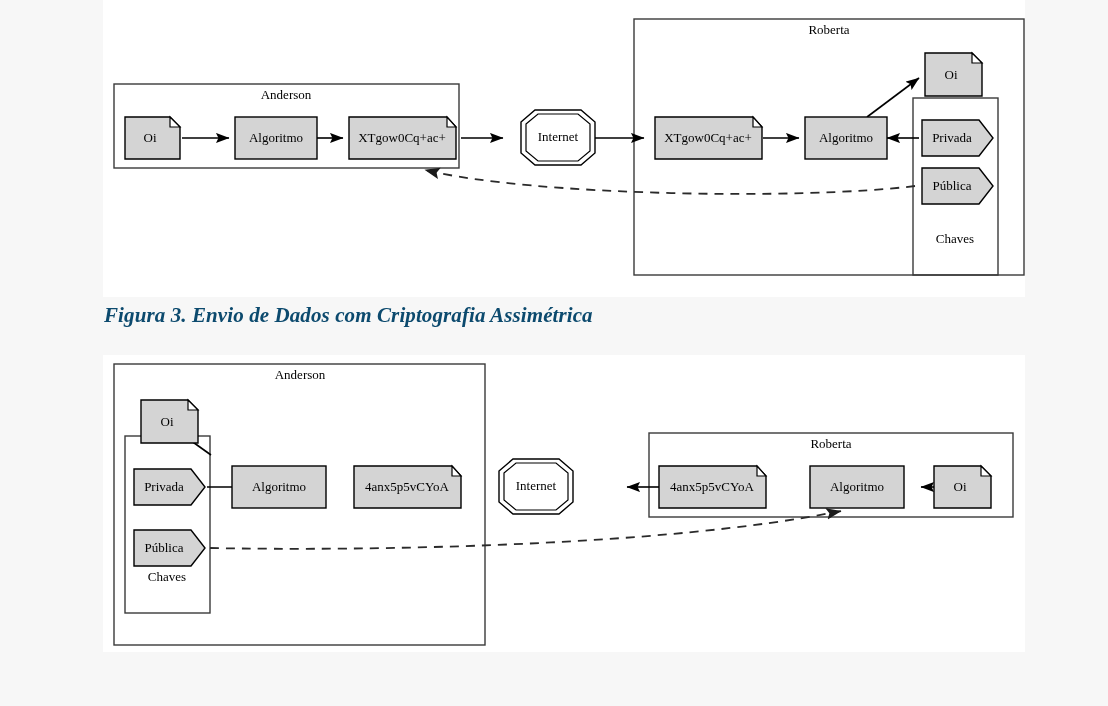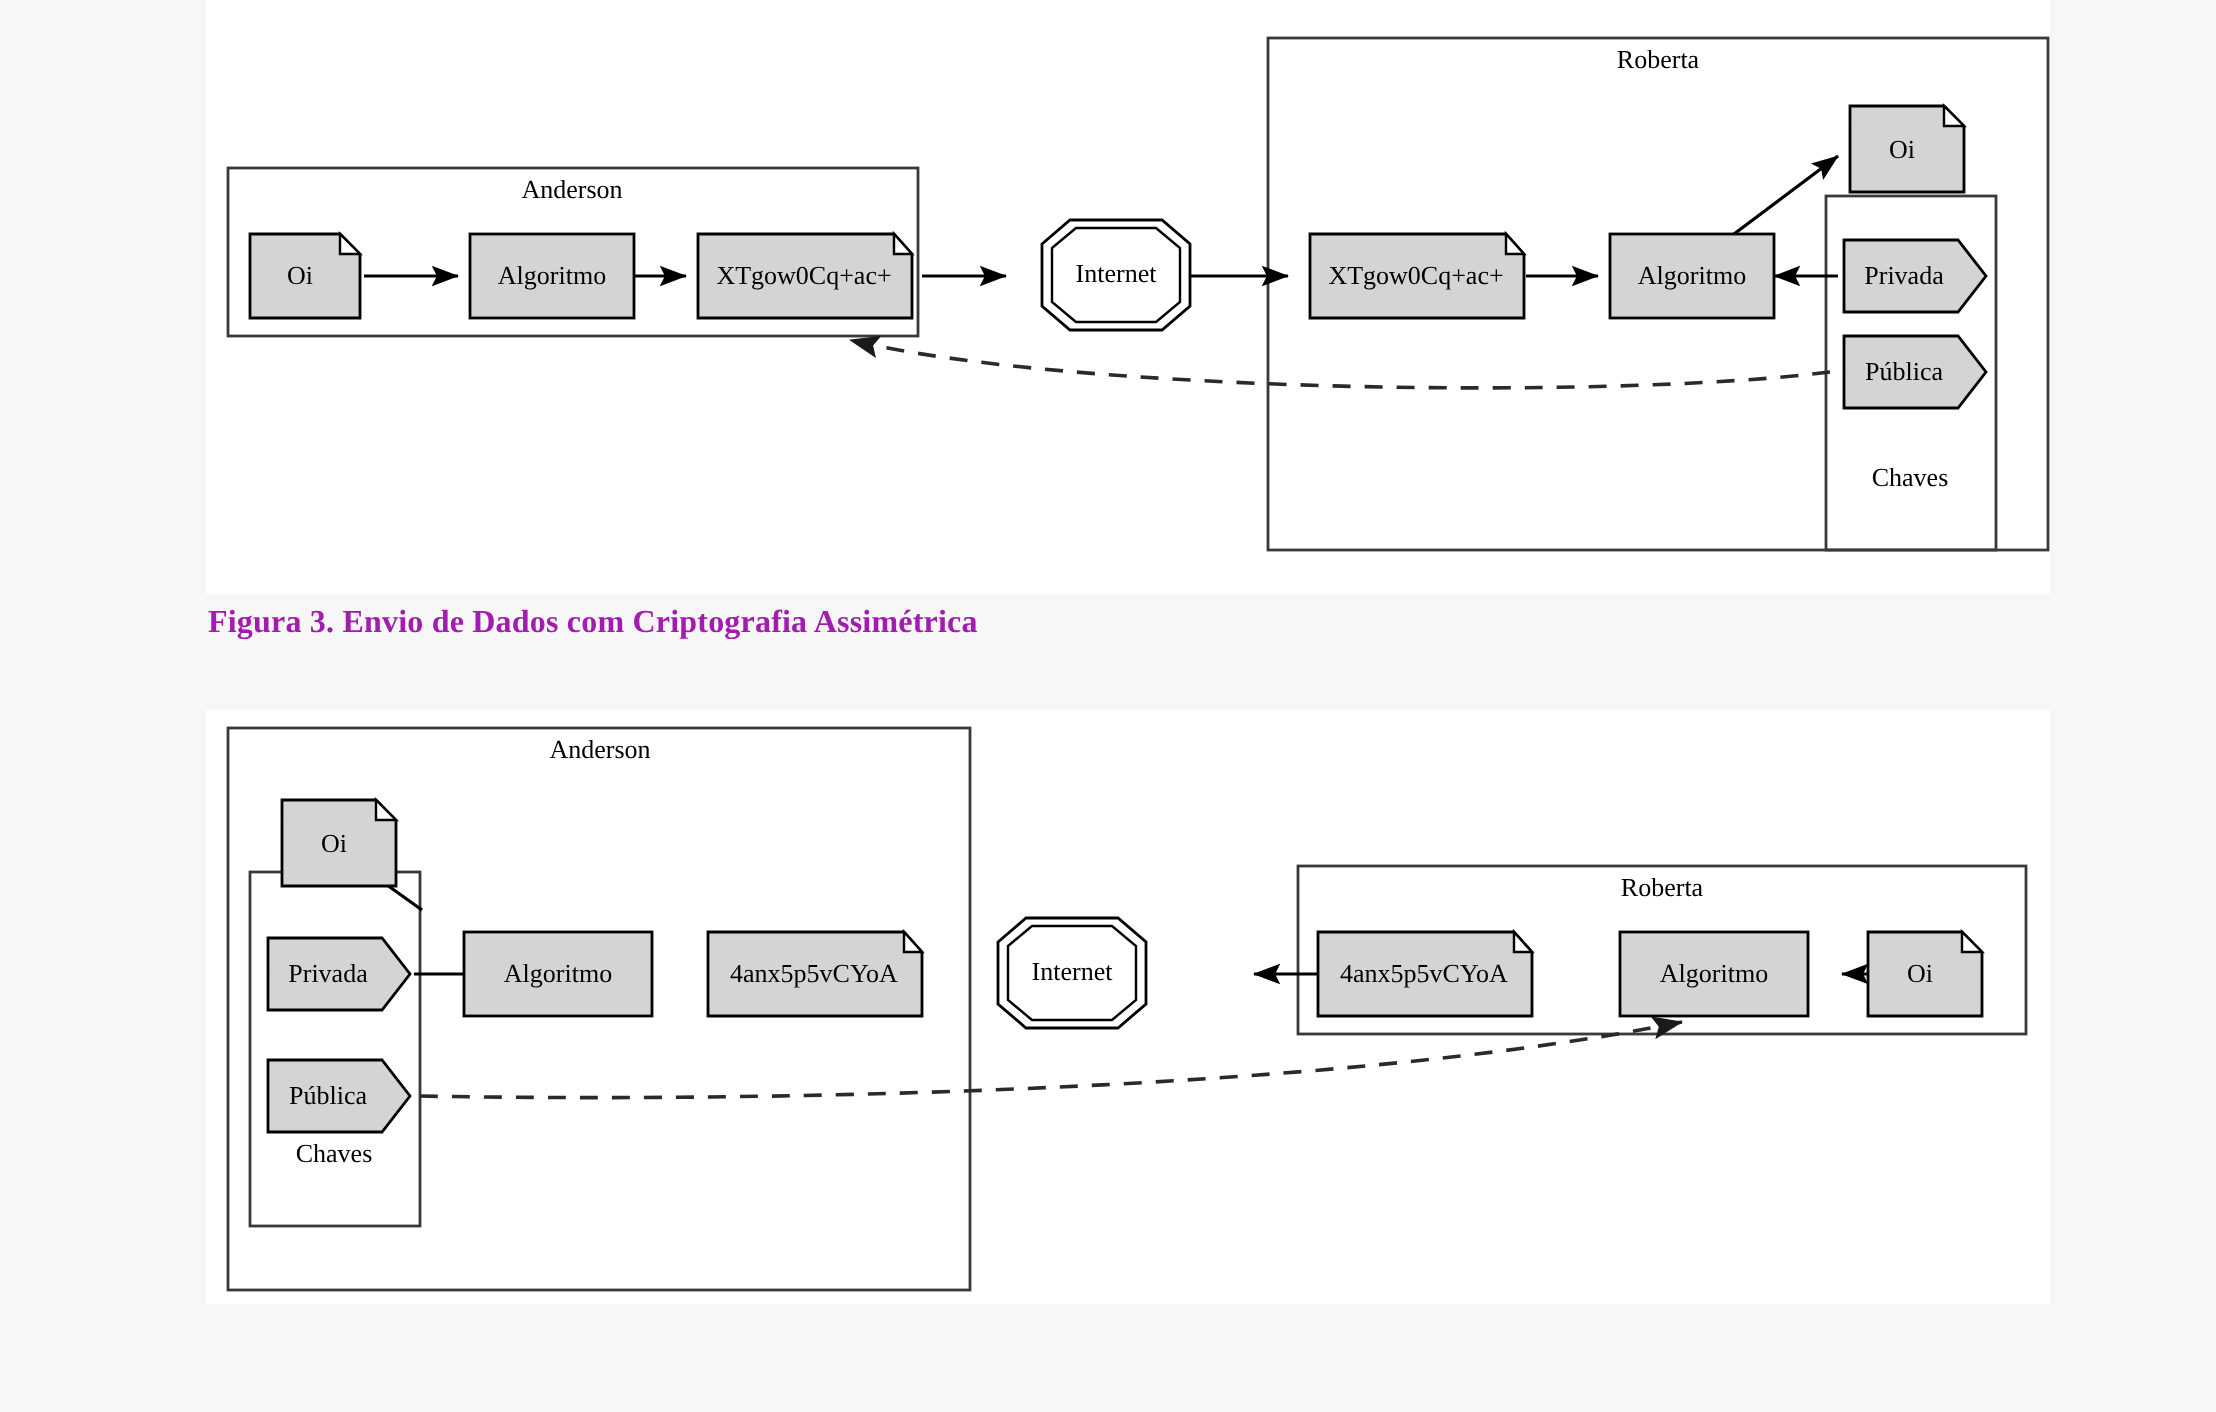--- a/index.html
+++ b/index.html
@@ -13,24 +13,25 @@
 
   .fig-canvas{
     position:absolute;
     background:#ffffff;
   }
   #fig3-canvas{left:103px;top:0px;width:922px;height:297px;}
   #fig4-canvas{left:103px;top:355px;width:922px;height:297px;}
 
   .caption{
     position:absolute;
-    color:#a21caf;
-    font-family:"Liberation Serif", serif;
+    color:#0c4a6e;
+    font-family:"Liberation Serif", serif;
+    font-style:italic;
     font-weight:600;
-    font-size:16px;
+    font-size:21px;
     letter-spacing:0.1px;
     white-space:nowrap;
   }
   #fig3-caption{left:104px;top:303px;}
   #fig4-caption{left:104px;top:661px;}
 
   svg.diagram{position:absolute;left:0;top:0;}
   #fig3-svg{left:103px;top:0;}
   #fig4-svg{left:103px;top:355px;}
 

